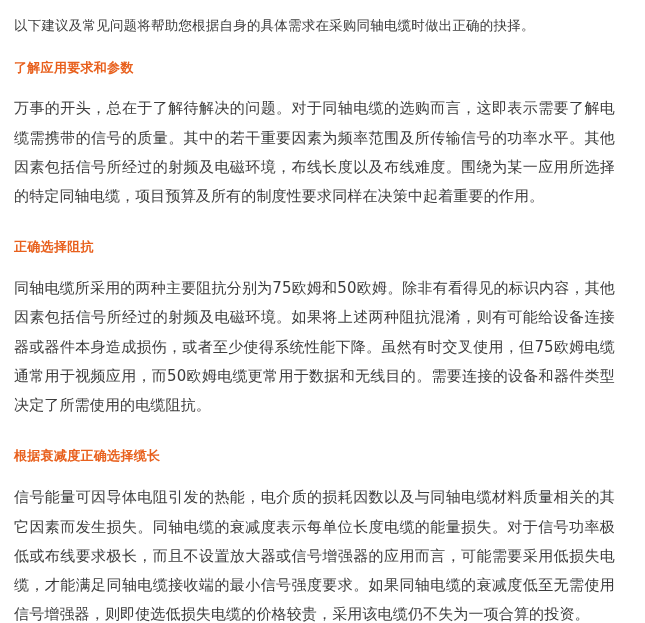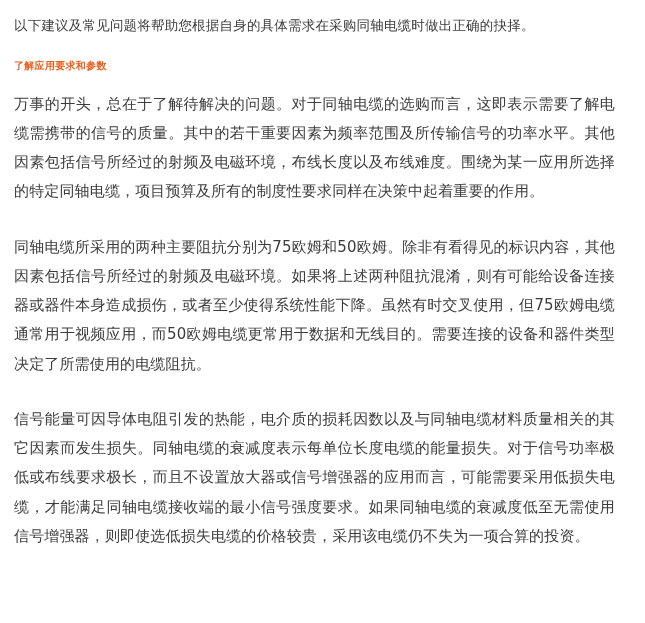--- a/index.html
+++ b/index.html
@@ -24,21 +24,21 @@
     line-height: 1.75;
     color: #3c3c3c;
     margin: 0 0 20px 0;
     letter-spacing: 0.2px;
   }
   .section {
     margin: 0 0 14px 0;
   }
   .section-heading {
     color: #e8601d;
-    font-size: 10px;
+    font-size: 13px;
     font-weight: bold;
     line-height: 1.6;
     margin: 0 0 16px 0;
     letter-spacing: 0.3px;
   }
   .section-body {
     font-size: 15px;
     line-height: 1.95;
     color: #3c3c3c;
     margin: 0 0 26px 0;
@@ -56,20 +56,22 @@
 <div class="page">
 
   <p class="intro">以下建议及常见问题将帮助您根据自身的具体需求在采购同轴电缆时做出正确的抉择。</p>
 
   <div class="section">
     <h2 class="section-heading">了解应用要求和参数</h2>
     <p class="section-body">万事的开头，总在于了解待解决的问题。对于同轴电缆的选购而言，这即表示需要了解电缆需携带的信号的质量。其中的若干重要因素为频率范围及所传输信号的功率水平。其他因素包括信号所经过的射频及电磁环境，布线长度以及布线难度。围绕为某一应用所选择的特定同轴电缆，项目预算及所有的制度性要求同样在决策中起着重要的作用。</p>
   </div>
 
   <div class="section">
+    <h2 class="section-heading">正确选择阻抗</h2>
     <p class="section-body">同轴电缆所采用的两种主要阻抗分别为75欧姆和50欧姆。除非有看得见的标识内容，其他因素包括信号所经过的射频及电磁环境。如果将上述两种阻抗混淆，则有可能给设备连接器或器件本身造成损伤，或者至少使得系统性能下降。虽然有时交叉使用，但75欧姆电缆通常用于视频应用，而50欧姆电缆更常用于数据和无线目的。需要连接的设备和器件类型决定了所需使用的电缆阻抗。</p>
   </div>
 
   <div class="section">
+    <h2 class="section-heading">根据衰减度正确选择缆长</h2>
     <p class="section-body">信号能量可因导体电阻引发的热能，电介质的损耗因数以及与同轴电缆材料质量相关的其它因素而发生损失。同轴电缆的衰减度表示每单位长度电缆的能量损失。对于信号功率极低或布线要求极长，而且不设置放大器或信号增强器的应用而言，可能需要采用低损失电缆，才能满足同轴电缆接收端的最小信号强度要求。如果同轴电缆的衰减度低至无需使用信号增强器，则即使选低损失电缆的价格较贵，采用该电缆仍不失为一项合算的投资。</p>
   </div>
 
 </div>
 
 </body></html>

